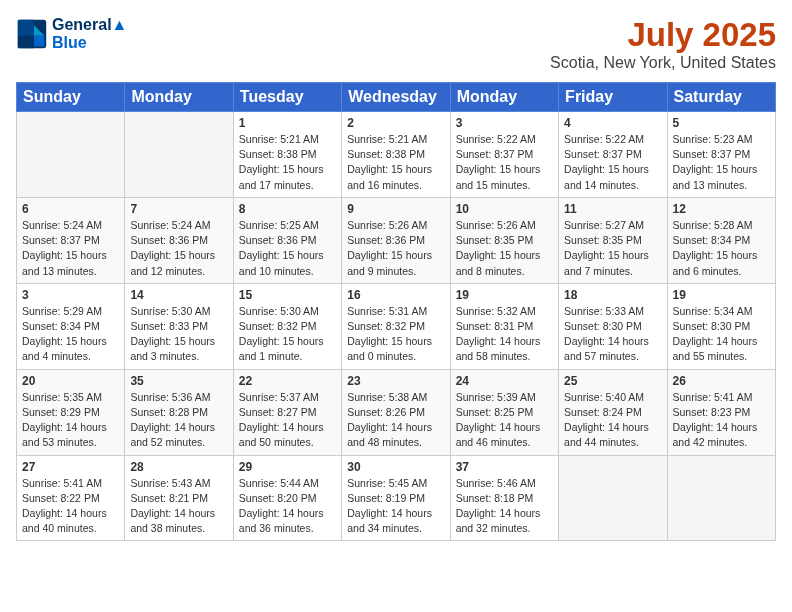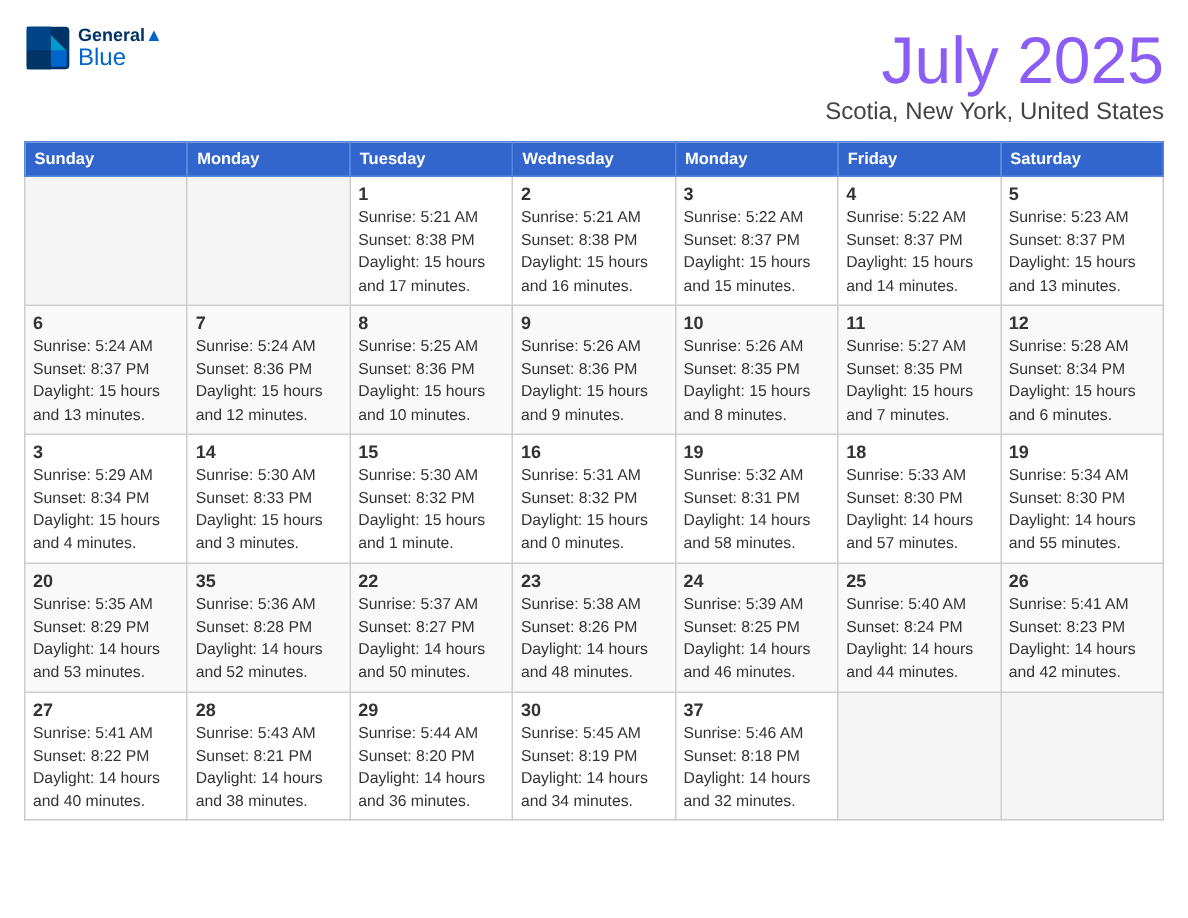--- a/index.html
+++ b/index.html
@@ -22,37 +22,37 @@
       gap: 4px;
     }
     .logo-icon {
       width: 32px;
       height: 32px;
     }
     .title-block {
       text-align: right;
     }
     .main-title {
-      font-size: 44px;
-      font-weight: normal;
-      color: #8b5cf6;
+      font-size: 33px;
+      font-weight: bold;
+      color: #c2410c;
     }
     .subtitle {
       font-size: 16px;
       color: #444;
     }
     .calendar {
       width: 100%;
       border-collapse: collapse;
       border: 1px solid #ccc;
     }
     .calendar th {
       background: #3366cc;
       color: #fff;
-      font-size: 11px;
+      font-size: 16px;
       font-weight: bold;
       padding: 5px 6px;
       text-align: left;
       border: 1px solid #5588dd;
     }
     .calendar td {
       vertical-align: top;
       border: 1px solid #ccc;
       padding: 4px 5px;
       width: calc(100% / 7);
@@ -87,22 +87,22 @@
 <div class="header">
   <div class="logo">
     <svg class="logo-icon" viewBox="0 0 36 36">
       <rect x="2" y="2" width="32" height="32" rx="3" fill="#003366"></rect>
       <polygon points="20,8 32,20 20,20" fill="#0099cc"></polygon>
       <polygon points="20,20 32,20 32,32 20,32" fill="#0066cc"></polygon>
       <rect x="2" y="2" width="18" height="18" fill="#004488"></rect>
       <rect x="2" y="20" width="18" height="14" fill="#003366"></rect>
     </svg>
     <div>
-      <div style="font-size:12px;font-weight:bold;color:#003366;">General<span style="color:#0066cc;">▲</span></div>
-      <div style="font-size:16px;font-weight:normal;color:#0066cc;">Blue</div>
+      <div style="font-size:16px;font-weight:bold;color:#003366;">General<span style="color:#0066cc;">▲</span></div>
+      <div style="font-size:16px;font-weight:bold;color:#0066cc;">Blue</div>
     </div>
   </div>
   <div class="title-block">
     <div class="main-title">July 2025</div>
     <div class="subtitle">Scotia, New York, United States</div>
   </div>
 </div>
 
 <table class="calendar">
   <thead>

